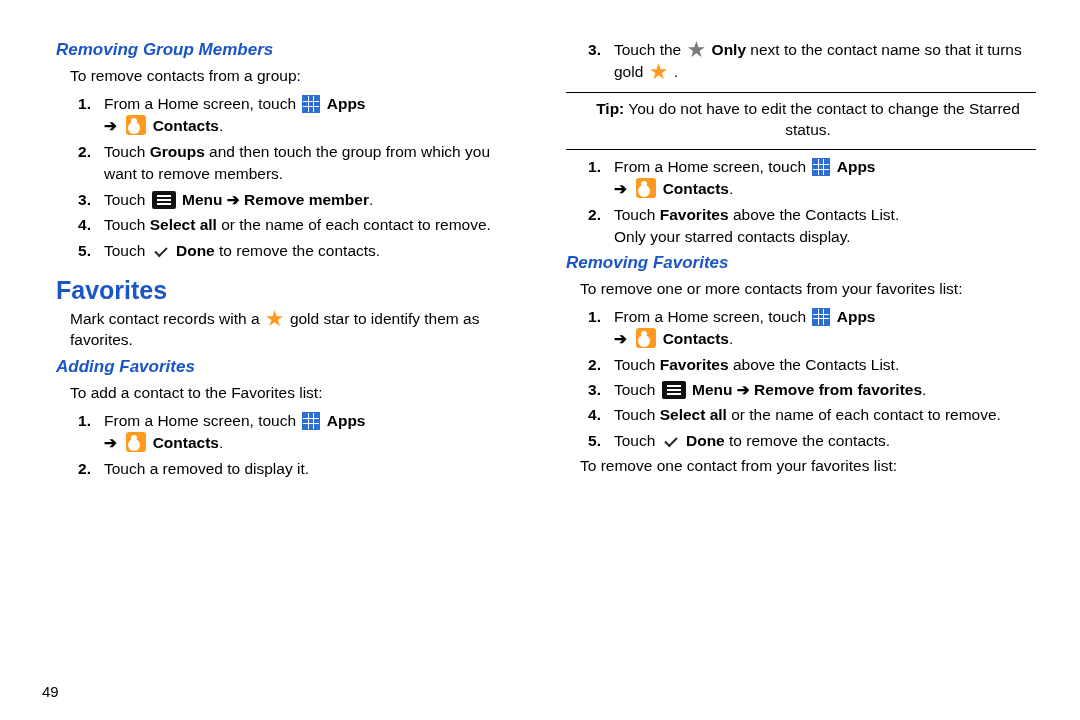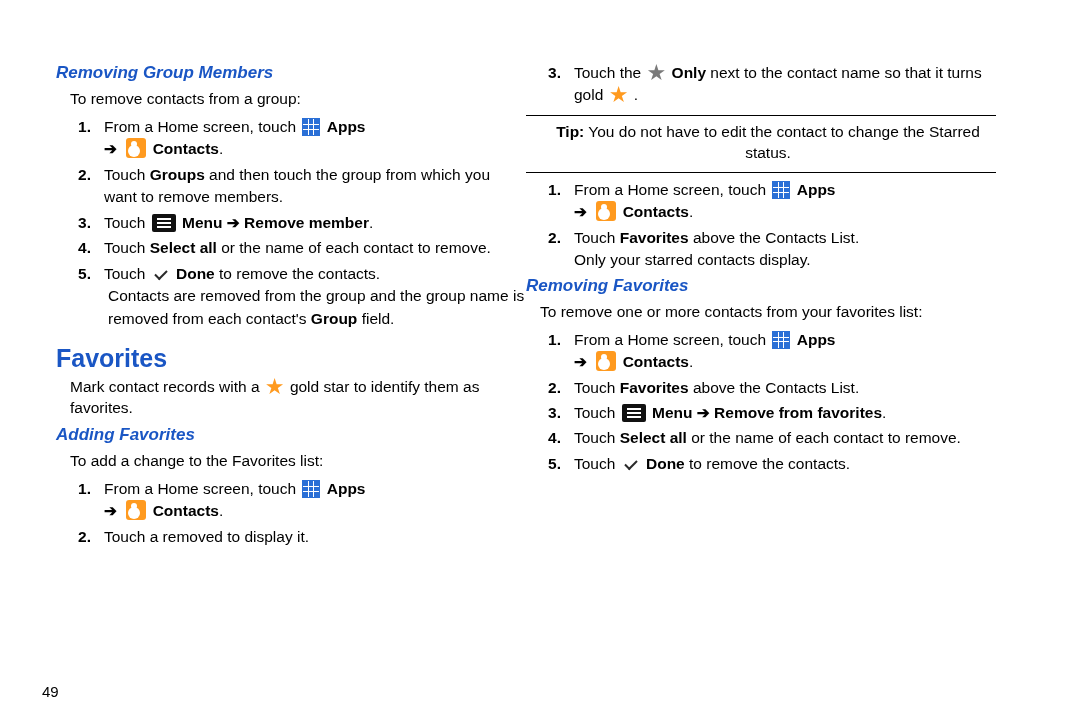--- a/index.html
+++ b/index.html
@@ -9,21 +9,21 @@
     font-size: 15.5px;
     color: #000;
     width: 1080px;
     height: 720px;
     overflow: hidden;
     background: #fff;
   }
   .page {
     display: flex;
     padding: 36px 42px 10px 56px;
-    margin-top: 23px;
+    gap: 40px;
   }
   .col {
     width: 470px;
   }
   .h-sub {
     color: #1a56c4;
     font-weight: bold;
     font-style: italic;
     font-size: 17px;
     margin: 4px 0 6px 0;
@@ -181,35 +181,32 @@
         <span class="icon icon-menu"></span>
         <span class="b">Menu</span><span class="b"> ➔ </span><span class="b">Remove member</span>.
       </li>
       <li>
         <span>Touch </span><span class="b">Select all</span><span> or the name of each contact to remove.</span>
       </li>
       <li>
         <span>Touch </span>
         <span class="icon icon-check"></span>
         <span class="b">Done</span><span> to remove the contacts.</span>
-        <div class="sub-indent">
-          <span>Contacts are removed from the group and the group name is removed from each contact's </span><span class="b">Group</span><span> field.</span>
-        </div>
       </li>
     </ol>
 
     <div class="h-main">Favorites</div>
     <div class="intro">
       <span>Mark contact records with a </span>
       <span class="star star-orange">★</span>
       <span> gold star to identify them as favorites.</span>
     </div>
 
     <div class="h-sub">Adding Favorites</div>
-    <div class="intro">To add a change to the Favorites list:</div>
+    <div class="intro">To add a contact to the Favorites list:</div>
     <ol>
       <li>
         <span>From a Home screen, touch </span>
         <span class="icon icon-apps"></span>
         <span class="b">Apps</span><br>
         <span class="arrow">➔</span>
         <span class="icon icon-contacts"></span>
         <span class="b">Contacts</span>.
       </li>
       <li>
@@ -270,16 +267,17 @@
       </li>
       <li>
         <span>Touch </span><span class="b">Select all</span><span> or the name of each contact to remove.</span>
       </li>
       <li>
         <span>Touch </span>
         <span class="icon icon-check"></span>
         <span class="b">Done</span><span> to remove the contacts.</span>
       </li>
     </ol>
+    <div class="intro">To remove one contact from your favorites list:</div>
   </div>
 </div>
 
 <div class="pagenum">49</div>
 
 </body></html>

